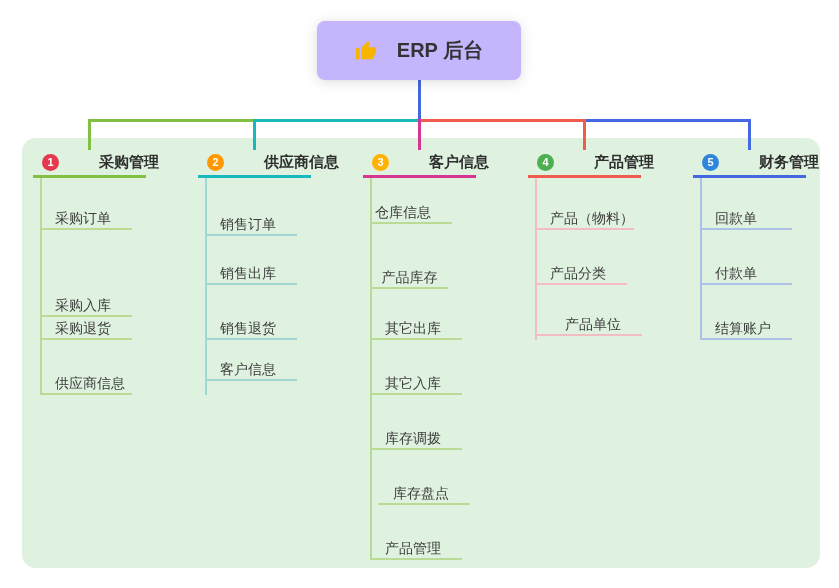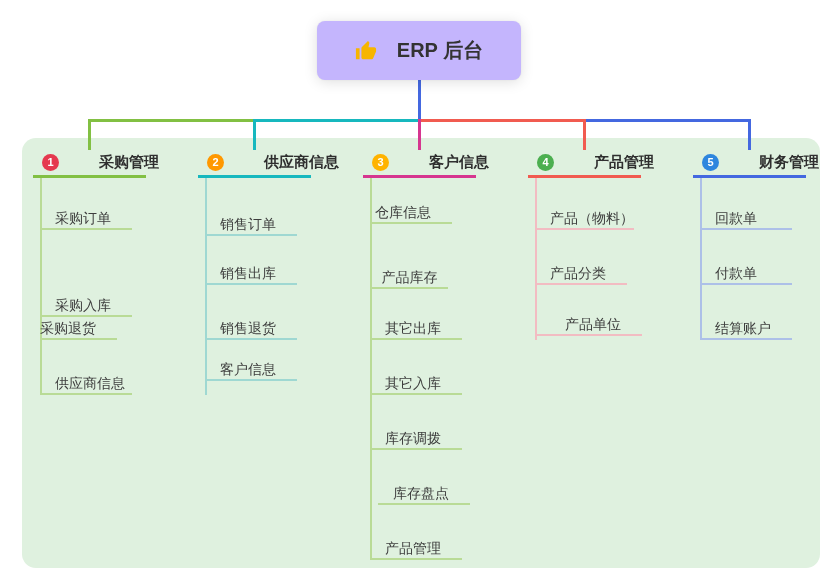--- a/index.html
+++ b/index.html
@@ -52,21 +52,21 @@
     <span class="root-title">ERP 后台</span>
   </div>
   <div id="branches">
       <div class="branch-node" style="left: 33px; top: 149px; width: 113px; border-bottom: 3px solid rgb(130, 192, 67);">
         <span class="badge" style="background: rgb(229, 57, 79);">1</span>
         <span class="branch-label">采购管理</span>
       </div>
       <div class="line" style="left: 40px; top: 178px; width: 2px; height: 217px; background: rgb(185, 219, 150); z-index: 1;"></div>
       <div class="child-node" style="left: 40px; top: 209px; width: 77px; padding-left: 15px; border-bottom: 2px solid rgb(185, 219, 150);"><span>采购订单</span></div>
       <div class="child-node" style="left: 40px; top: 264px; width: 77px; padding-left: 15px; border-bottom: 2px solid rgb(185, 219, 150); margin-top: 32px;"><span>采购入库</span></div>
-      <div class="child-node" style="left: 40px; top: 319px; width: 77px; border-bottom: 2px solid rgb(185, 219, 150);"><span>采购退货</span></div>
+      <div class="child-node" style="left: 40px; top: 319px; width: 77px; padding-left: 15px; border-bottom: 2px solid rgb(185, 219, 150);"><span>采购退货</span></div>
       <div class="child-node" style="left: 40px; top: 374px; width: 77px; padding-left: 15px; border-bottom: 2px solid rgb(185, 219, 150);"><span>供应商信息</span></div>
       <div class="branch-node" style="left: 198px; top: 149px; width: 113px; border-bottom: 3px solid rgb(23, 184, 190);">
         <span class="badge" style="background: rgb(255, 152, 0);">2</span>
         <span class="branch-label">供应商信息</span>
       </div>
       <div class="line" style="left: 205px; top: 178px; width: 2px; height: 217px; background: rgb(159, 216, 210); z-index: 1;"></div>
       <div class="child-node" style="left: 205px; top: 215px; width: 77px; padding-left: 15px; border-bottom: 2px solid rgb(159, 216, 210);"><span>销售订单</span></div>
       <div class="child-node" style="left: 205px; top: 264px; width: 77px; padding-left: 15px; border-bottom: 2px solid rgb(159, 216, 210);"><span>销售出库</span></div>
       <div class="child-node" style="left: 205px; top: 319px; width: 77px; padding-left: 15px; border-bottom: 2px solid rgb(159, 216, 210);"><span>销售退货</span></div>
       <div class="child-node" style="left: 205px; top: 360px; width: 77px; padding-left: 15px; border-bottom: 2px solid rgb(159, 216, 210);"><span>客户信息</span></div>

